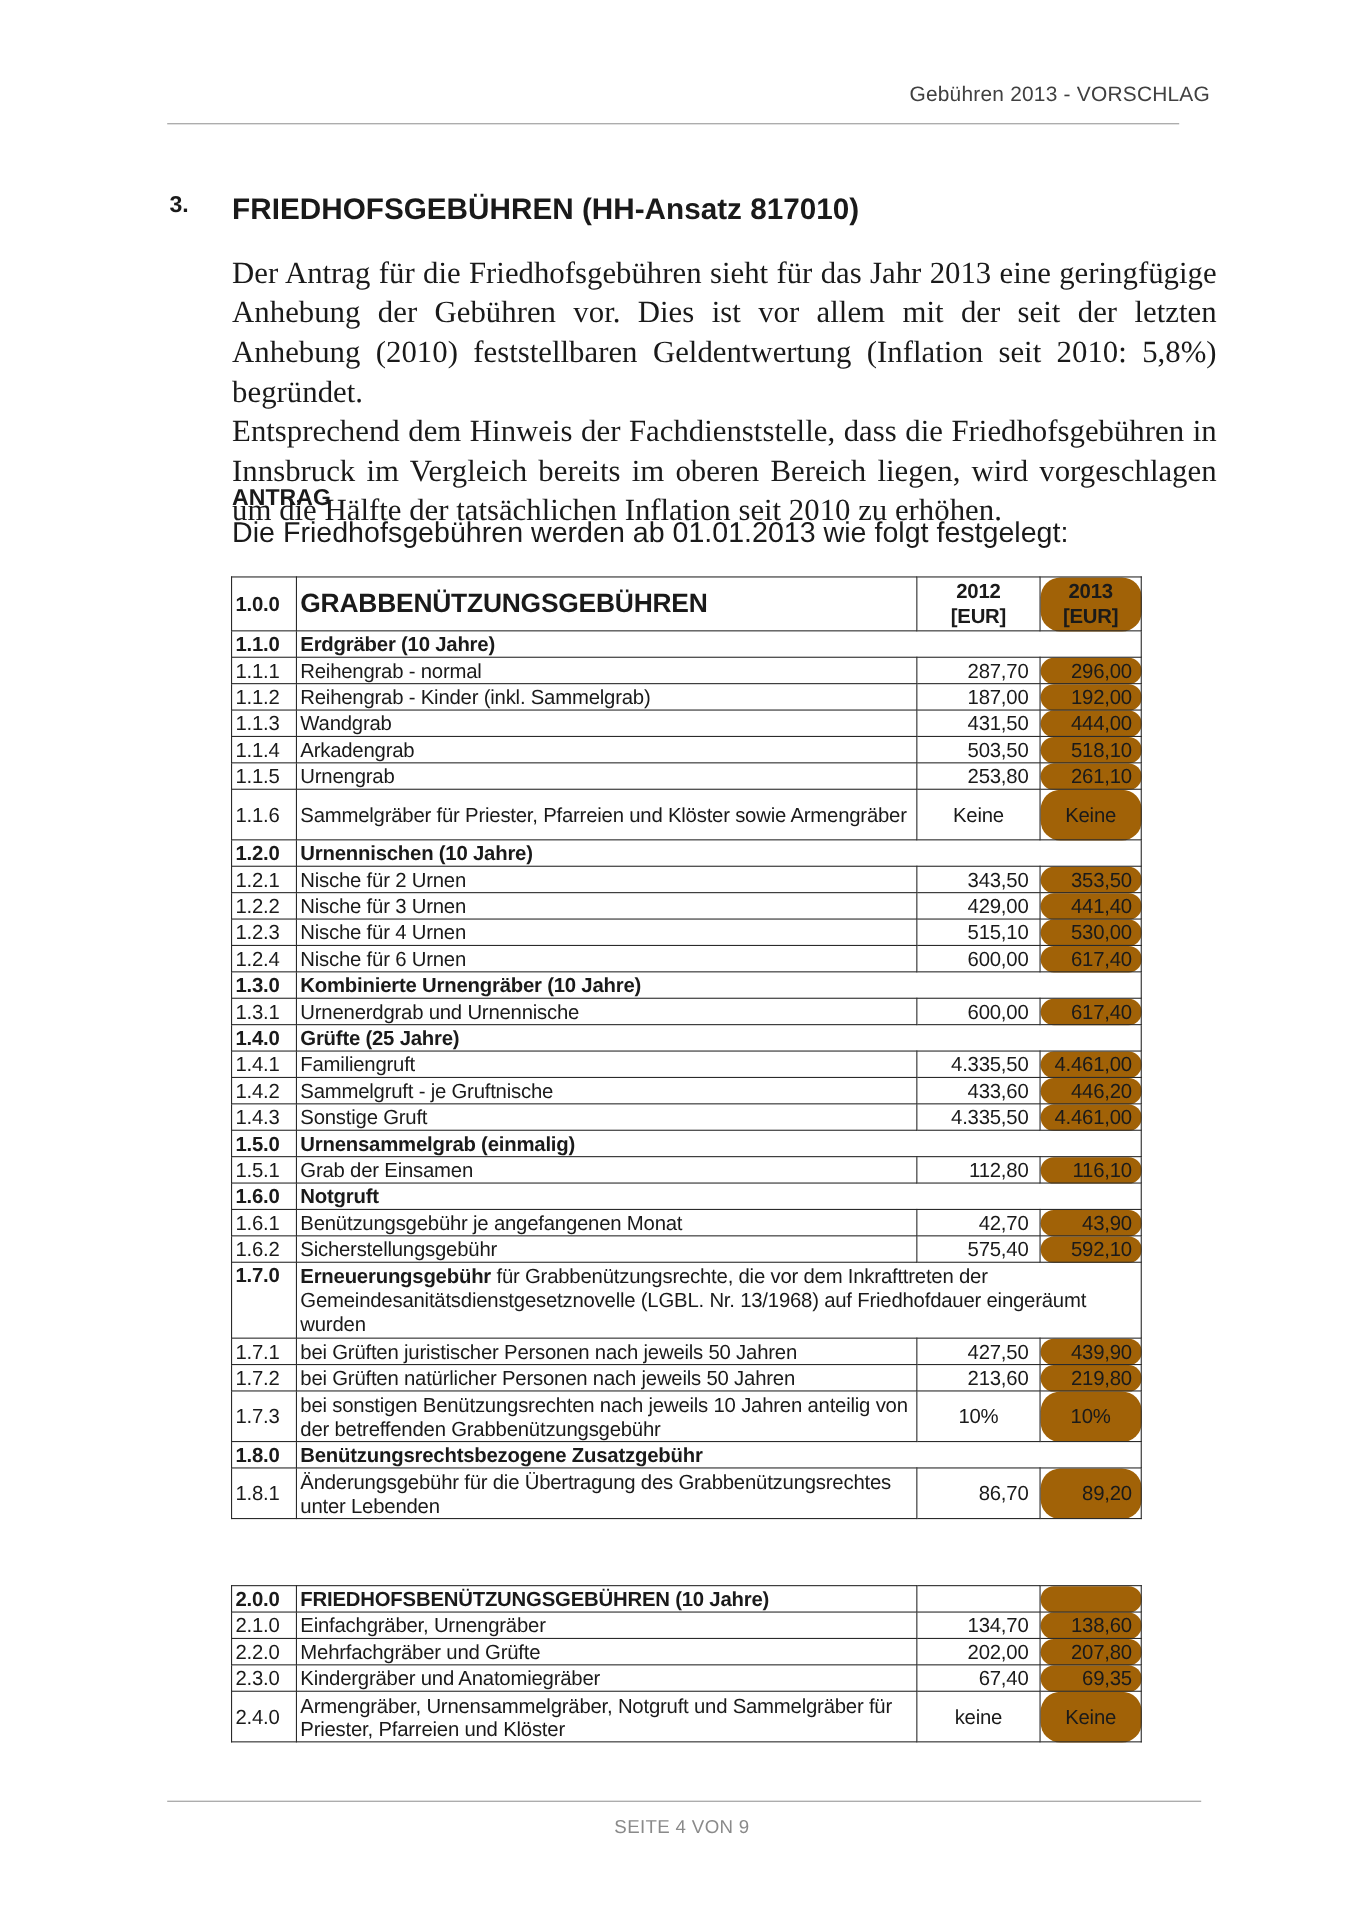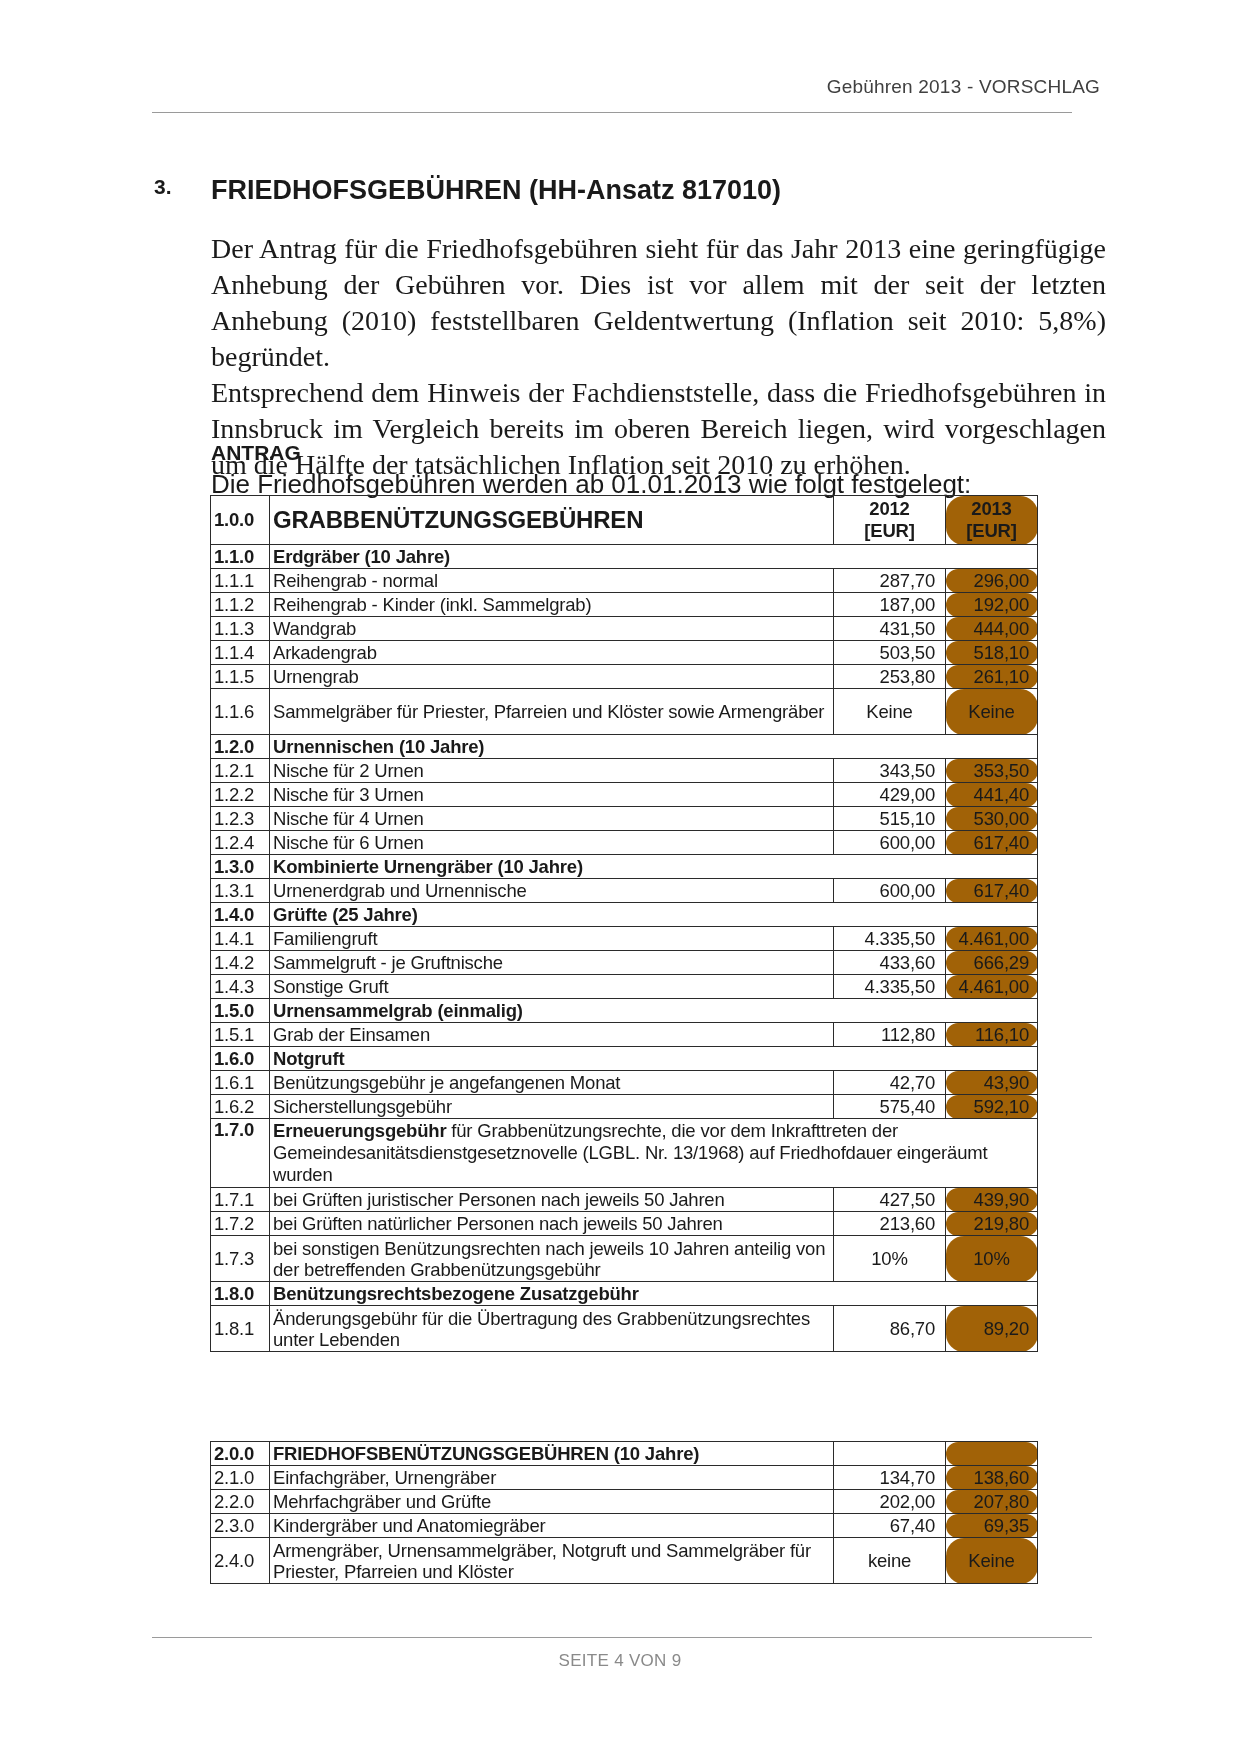--- a/index.html
+++ b/index.html
@@ -47,21 +47,21 @@
   table.fees td.center { text-align: center; padding-right: 3px; }
   table.fees tr.group td { font-weight: bold; }
   table.fees tr.head td { height: 48px; }
   table.fees tr.head td.v12, table.fees tr.head td.v13 {
     text-align: center; font-weight: bold; line-height: 22px; padding-right: 3px;
   }
   table.fees tr.head td.desc { font-size: 24px; }
   table.fees tr.tall td { height: 45px; line-height: 21px; }
   table.fees tr.tall3 td { height: 68px; line-height: 22px; }
   table.fees .bold { font-weight: bold; }
-  #table1 { top: 495px; }
+  #table1 { top: 524px; }
   #table2 { top: 1441px; }
   .footer-rule {
     position: absolute; top: 1637px; left: 152px; width: 940px; height: 1px; background: #9a9a9a;
   }
   .footer-text {
     position: absolute; top: 1651px; left: 0; width: 1240px; text-align: center;
     font-size: 17px; color: #8a8a8a; letter-spacing: 0.3px;
   }
 </style>
 </head>
@@ -180,21 +180,21 @@
       <tr>
         <td class="code">1.4.1</td>
         <td class="desc">Familiengruft</td>
         <td class="v12">4.335,50</td>
         <td class="v13">4.461,00</td>
       </tr>
       <tr>
         <td class="code">1.4.2</td>
         <td class="desc">Sammelgruft - je Gruftnische</td>
         <td class="v12">433,60</td>
-        <td class="v13">666,29</td>
+        <td class="v13">446,20</td>
       </tr>
       <tr>
         <td class="code">1.4.3</td>
         <td class="desc">Sonstige Gruft</td>
         <td class="v12">4.335,50</td>
         <td class="v13">4.461,00</td>
       </tr>
       <tr class="group">
         <td class="code">1.5.0</td>
         <td class="desc" colspan="3">Urnensammelgrab (einmalig)</td>

